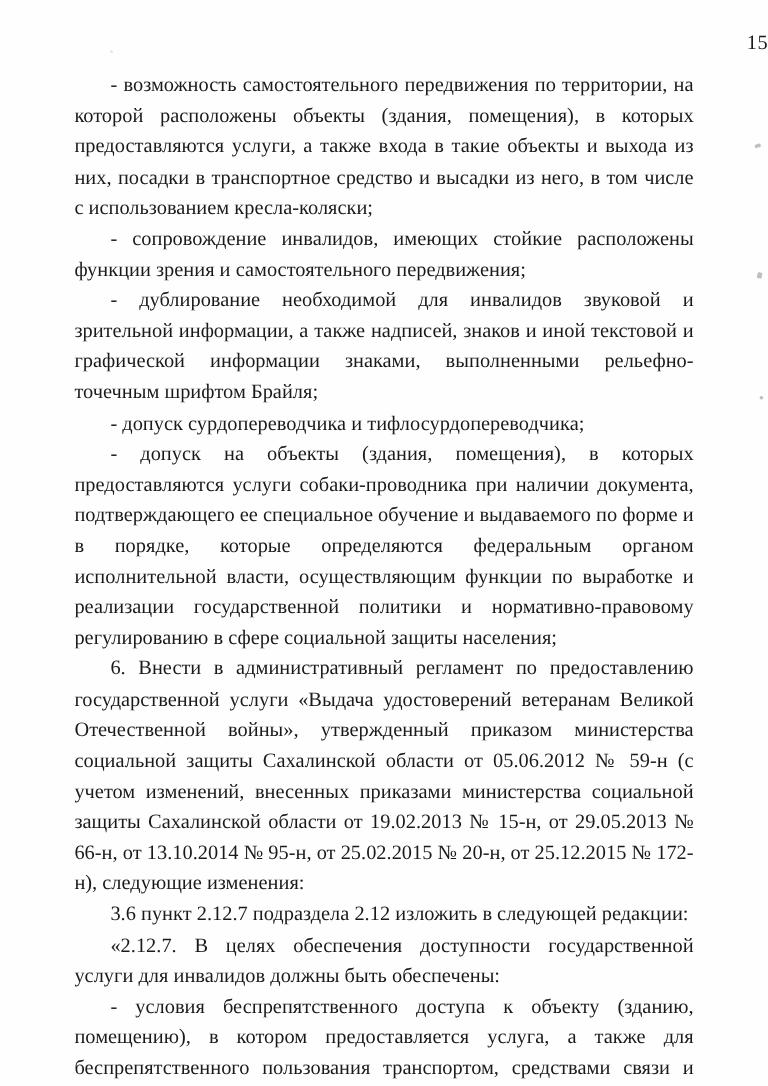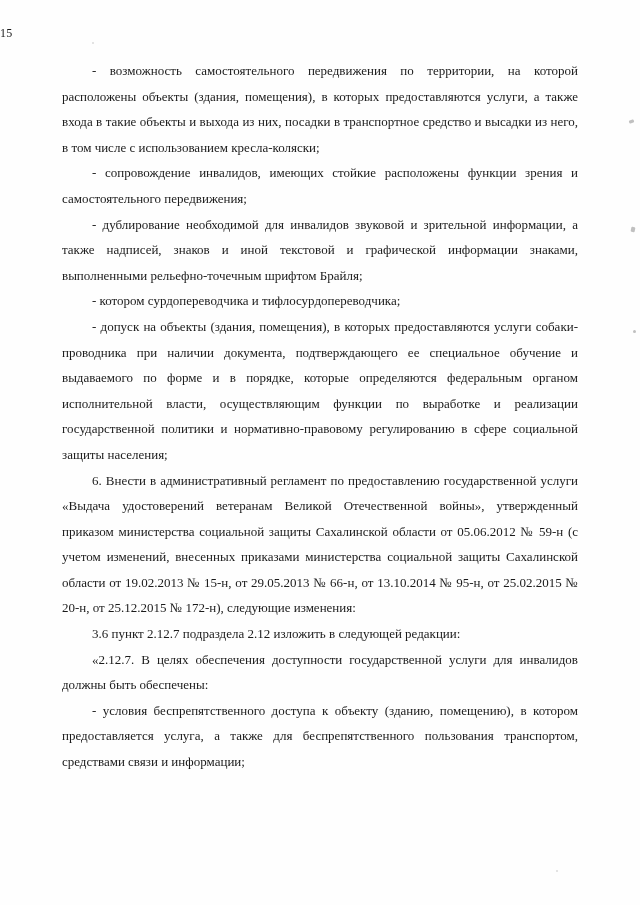--- a/index.html
+++ b/index.html
@@ -19,35 +19,35 @@
     width: 640px;
     height: 905px;
     background: #fefefe;
     box-sizing: border-box;
   }
   .page-number {
     position: absolute;
     top: 26px;
     left: 0;
     width: 640px;
-    text-align: left;
-    font-size: 12px;
+    text-align: right;
+    font-size: 17px;
     letter-spacing: 0.3px;
   }
   .body-text {
     position: absolute;
     top: 58px;
     left: 62px;
     width: 516px;
   }
   .body-text p {
     margin: 0 0 0 0;
     text-align: justify;
     text-justify: inter-word;
-    font-size: 13px;
+    font-size: 17px;
     line-height: 25.6px;
     text-indent: 30px;
     hyphens: none;
   }
   
   .artifact {
     position: absolute;
     background: #8d8d8d;
     opacity: 0.55;
   }
@@ -67,21 +67,21 @@
 <body>
 
 <div class="page">
 
   <div class="page-number">15</div>
 
   <div class="body-text">
     <p>- возможность самостоятельного передвижения по территории, на которой расположены объекты (здания, помещения), в которых предоставляются услуги, а также входа в такие объекты и выхода из них, посадки в транспортное средство и высадки из него, в том числе с использованием кресла-коляски;</p>
     <p>- сопровождение инвалидов, имеющих стойкие расположены функции зрения и самостоятельного передвижения;</p>
     <p>- дублирование необходимой для инвалидов звуковой и зрительной информации, а также надписей, знаков и иной текстовой и графической информации знаками, выполненными рельефно-точечным шрифтом Брайля;</p>
-    <p>- котором сурдопереводчика и тифлосурдопереводчика;</p>
+    <p>- допуск сурдопереводчика и тифлосурдопереводчика;</p>
     <p>- допуск на объекты (здания, помещения), в которых предоставляются услуги собаки-проводника при наличии документа, подтверждающего ее специальное обучение и выдаваемого по форме и в порядке, которые определяются федеральным органом исполнительной власти, осуществляющим функции по выработке и реализации государственной политики и нормативно-правовому регулированию в сфере социальной защиты населения;</p>
     <p>6. Внести в административный регламент по предоставлению государственной услуги «Выдача удостоверений ветеранам Великой Отечественной войны», утвержденный приказом министерства социальной защиты Сахалинской области от 05.06.2012 № 59-н (с учетом изменений, внесенных приказами министерства социальной защиты Сахалинской области от 19.02.2013 № 15-н, от 29.05.2013 № 66-н, от 13.10.2014 № 95-н, от 25.02.2015 № 20-н, от 25.12.2015 № 172-н), следующие изменения:</p>
     <p>3.6 пункт 2.12.7 подраздела 2.12 изложить в следующей редакции:</p>
     <p>«2.12.7. В целях обеспечения доступности государственной услуги для инвалидов должны быть обеспечены:</p>
     <p>- условия беспрепятственного доступа к объекту (зданию, помещению), в котором предоставляется услуга, а также для беспрепятственного пользования транспортом, средствами связи и информации;</p>
   </div>
 
   <div class="artifact a1"></div>
   <div class="artifact a2"></div>
   <div class="artifact a3"></div>

